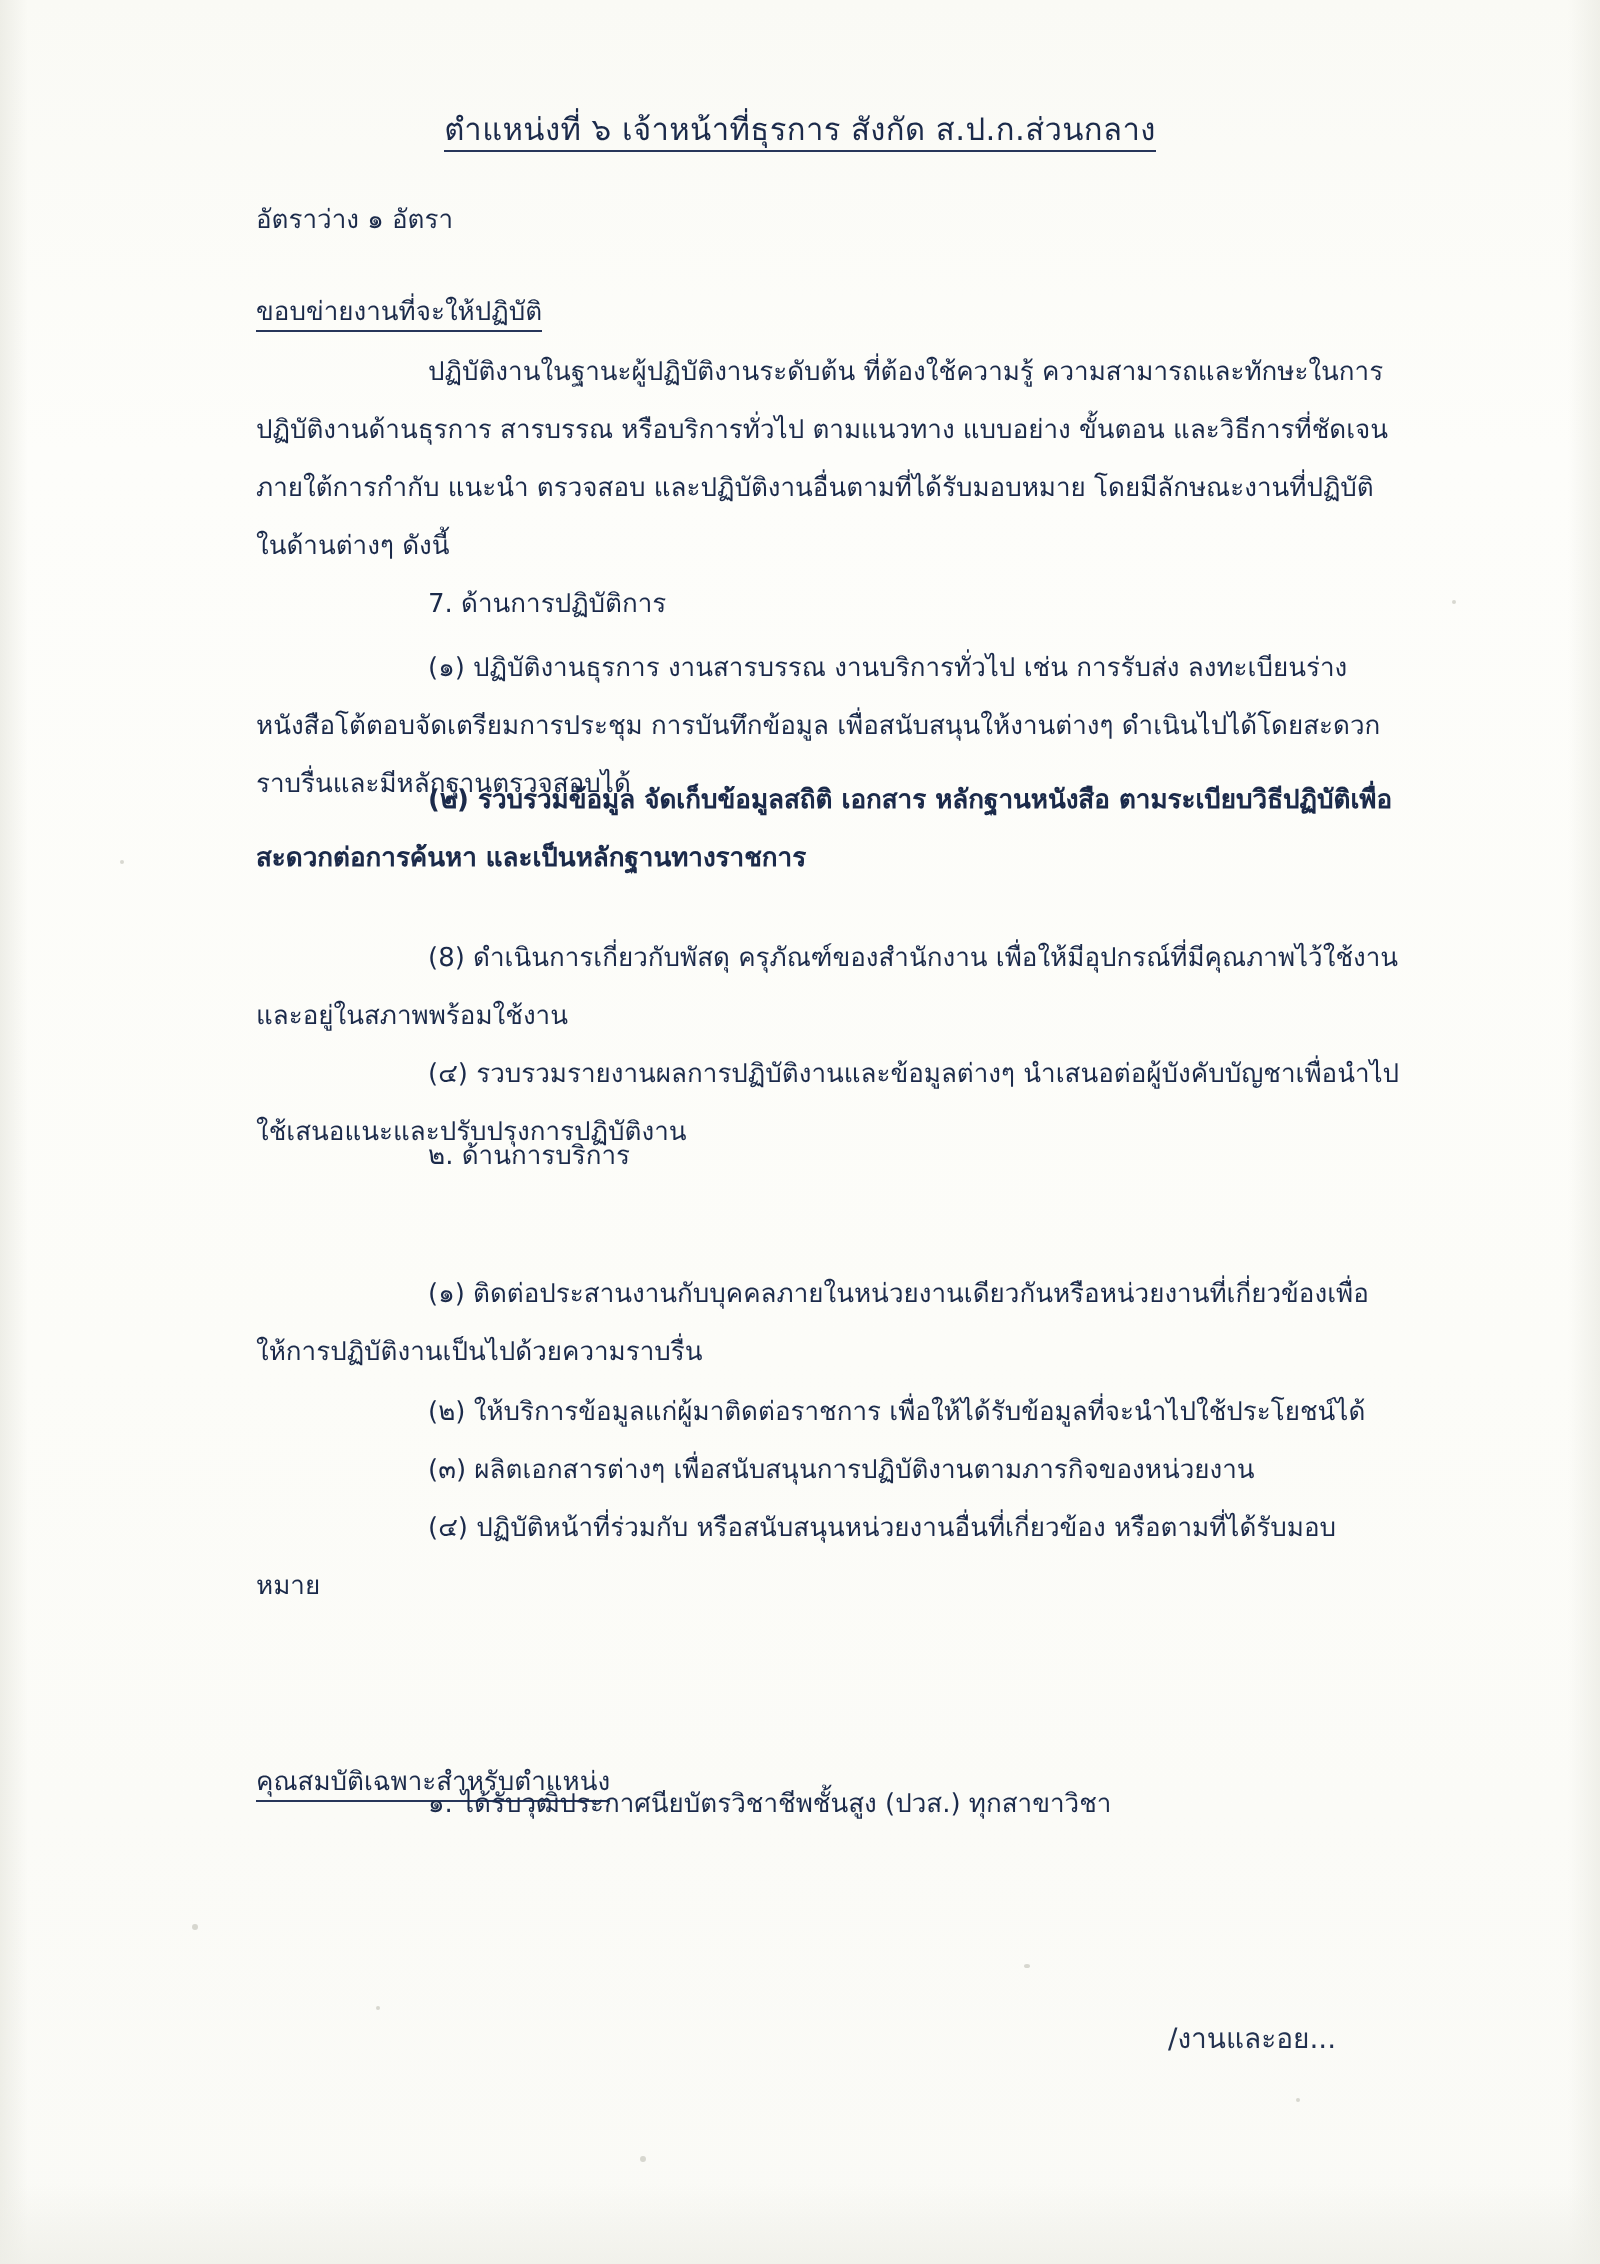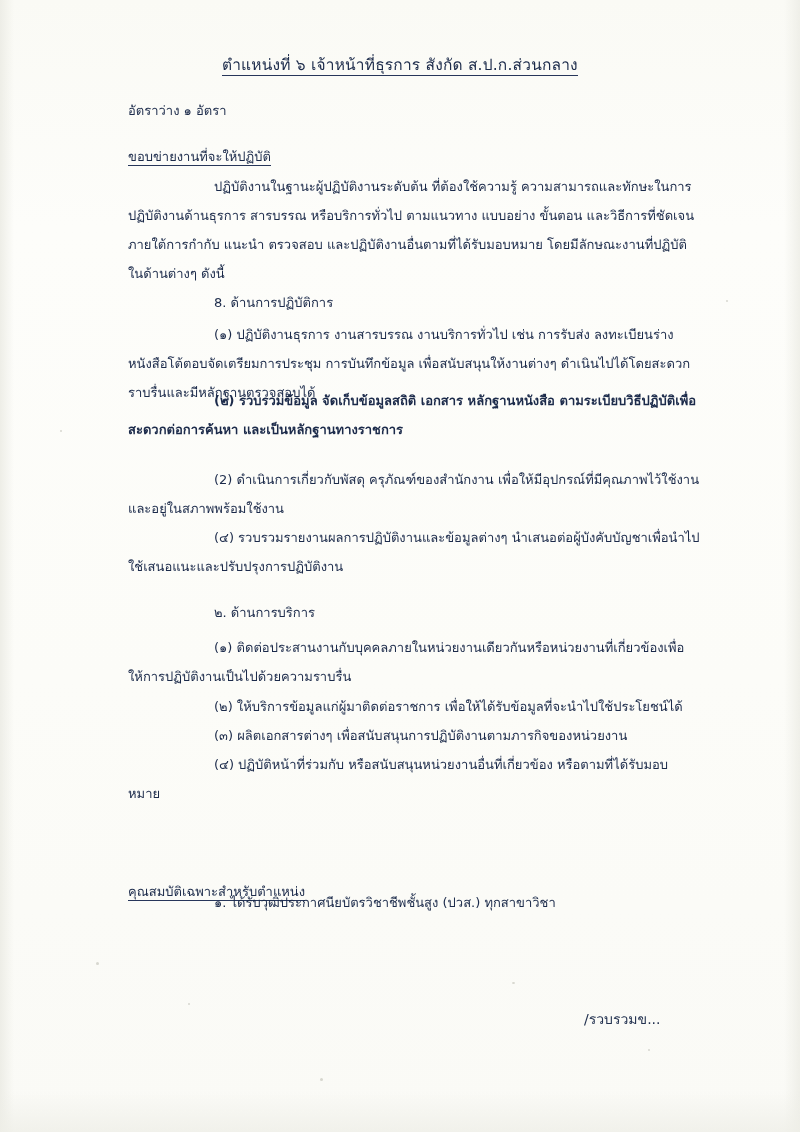--- a/index.html
+++ b/index.html
@@ -117,40 +117,40 @@
 
     <div class="block" style="top:142px;">
       <div><span class="u">ขอบข่ายงานที่จะให้ปฏิบัติ</span></div>
     </div>
 
     <div class="block ind-para" style="top:172px;">
       <span>ปฏิบัติงานในฐานะผู้ปฏิบัติงานระดับต้น ที่ต้องใช้ความรู้ ความสามารถและทักษะในการปฏิบัติงานด้านธุรการ สารบรรณ หรือบริการทั่วไป ตามแนวทาง แบบอย่าง ขั้นตอน และวิธีการที่ชัดเจน ภายใต้การกำกับ แนะนำ ตรวจสอบ และปฏิบัติงานอื่นตามที่ได้รับมอบหมาย โดยมีลักษณะงานที่ปฏิบัติในด้านต่างๆ ดังนี้</span>
     </div>
 
     <div class="block ind-item" style="top:288px;">
-      <span>8. ด้านการปฏิบัติการ</span>
+      <span>7. ด้านการปฏิบัติการ</span>
     </div>
 
     <div class="block" style="top:320px;">
       <div class="ind-para"><span>(๑) ปฏิบัติงานธุรการ งานสารบรรณ งานบริการทั่วไป เช่น การรับส่ง ลงทะเบียนร่างหนังสือโต้ตอบจัดเตรียมการประชุม การบันทึกข้อมูล เพื่อสนับสนุนให้งานต่างๆ ดำเนินไปได้โดยสะดวกราบรื่นและมีหลักฐานตรวจสอบได้</span></div>
     </div>
 
     <div class="block" style="top:386px;font-weight:bold;">
       <div class="ind-para"><span>(๒) รวบรวมข้อมูล จัดเก็บข้อมูลสถิติ เอกสาร หลักฐานหนังสือ ตามระเบียบวิธีปฏิบัติเพื่อสะดวกต่อการค้นหา และเป็นหลักฐานทางราชการ</span></div>
     </div>
 
     <div class="block" style="top:465px;">
-      <div class="ind-para"><span>(2) ดำเนินการเกี่ยวกับพัสดุ ครุภัณฑ์ของสำนักงาน เพื่อให้มีอุปกรณ์ที่มีคุณภาพไว้ใช้งานและอยู่ในสภาพพร้อมใช้งาน</span></div>
+      <div class="ind-para"><span>(8) ดำเนินการเกี่ยวกับพัสดุ ครุภัณฑ์ของสำนักงาน เพื่อให้มีอุปกรณ์ที่มีคุณภาพไว้ใช้งานและอยู่ในสภาพพร้อมใช้งาน</span></div>
     </div>
 
     <div class="block" style="top:523px;">
       <div class="ind-para"><span>(๔) รวบรวมรายงานผลการปฏิบัติงานและข้อมูลต่างๆ นำเสนอต่อผู้บังคับบัญชาเพื่อนำไปใช้เสนอแนะและปรับปรุงการปฏิบัติงาน</span></div>
     </div>
 
-    <div class="block ind-item" style="top:598px;">
+    <div class="block ind-item" style="top:564px;">
       <span>๒. ด้านการบริการ</span>
     </div>
 
     <div class="block" style="top:633px;">
       <div class="ind-para"><span>(๑) ติดต่อประสานงานกับบุคคลภายในหน่วยงานเดียวกันหรือหน่วยงานที่เกี่ยวข้องเพื่อให้การปฏิบัติงานเป็นไปด้วยความราบรื่น</span></div>
     </div>
 
     <div class="block" style="top:692px;">
       <div class="ind-para"><span>(๒) ให้บริการข้อมูลแก่ผู้มาติดต่อราชการ เพื่อให้ได้รับข้อมูลที่จะนำไปใช้ประโยชน์ได้</span></div>
     </div>
@@ -165,21 +165,21 @@
 
     <div class="block" style="top:832px;margin-top:45px;">
       <span class="u">คุณสมบัติเฉพาะสำหรับตำแหน่ง</span>
     </div>
 
     <div class="block ind-item" style="top:888px;">
       <span>๑. ได้รับวุฒิประกาศนียบัตรวิชาชีพชั้นสูง (ปวส.) ทุกสาขาวิชา</span>
     </div>
 
 
-    <div class="footer-note">/รวบรวมข...</div>
+    <div class="footer-note">/งานและอย...</div>
   </div>
 
   <div class="scan-edge-left"></div>
   <div class="scan-edge-right"></div>
   <div class="scan-edge-bottom"></div>
 
   <div class="speck" style="left:96px; top:962px; width:3px; height:3px;"></div>
   <div class="speck" style="left:188px; top:1003px; width:2px; height:2px;"></div>
   <div class="speck" style="left:512px; top:982px; width:3px; height:2px;"></div>
   <div class="speck" style="left:648px; top:1049px; width:2px; height:2px;"></div>

